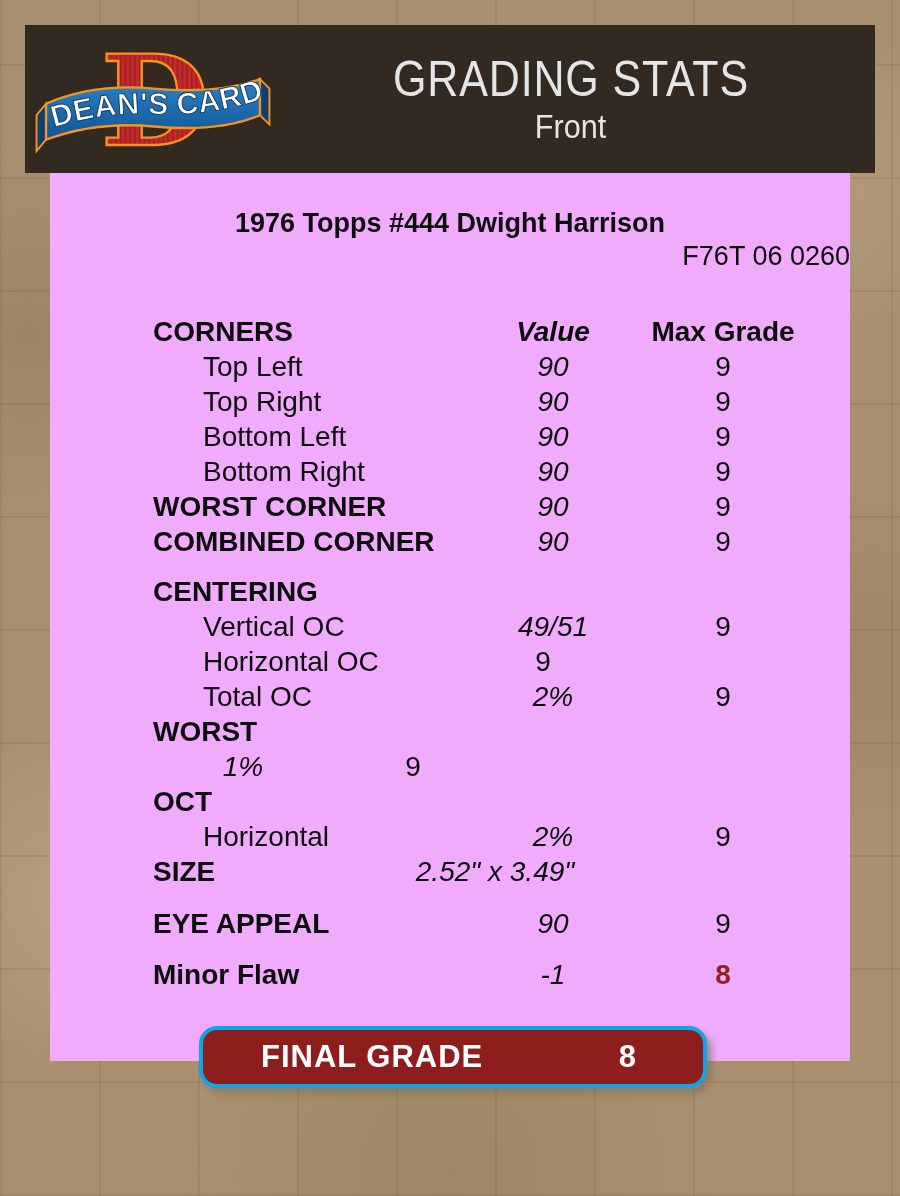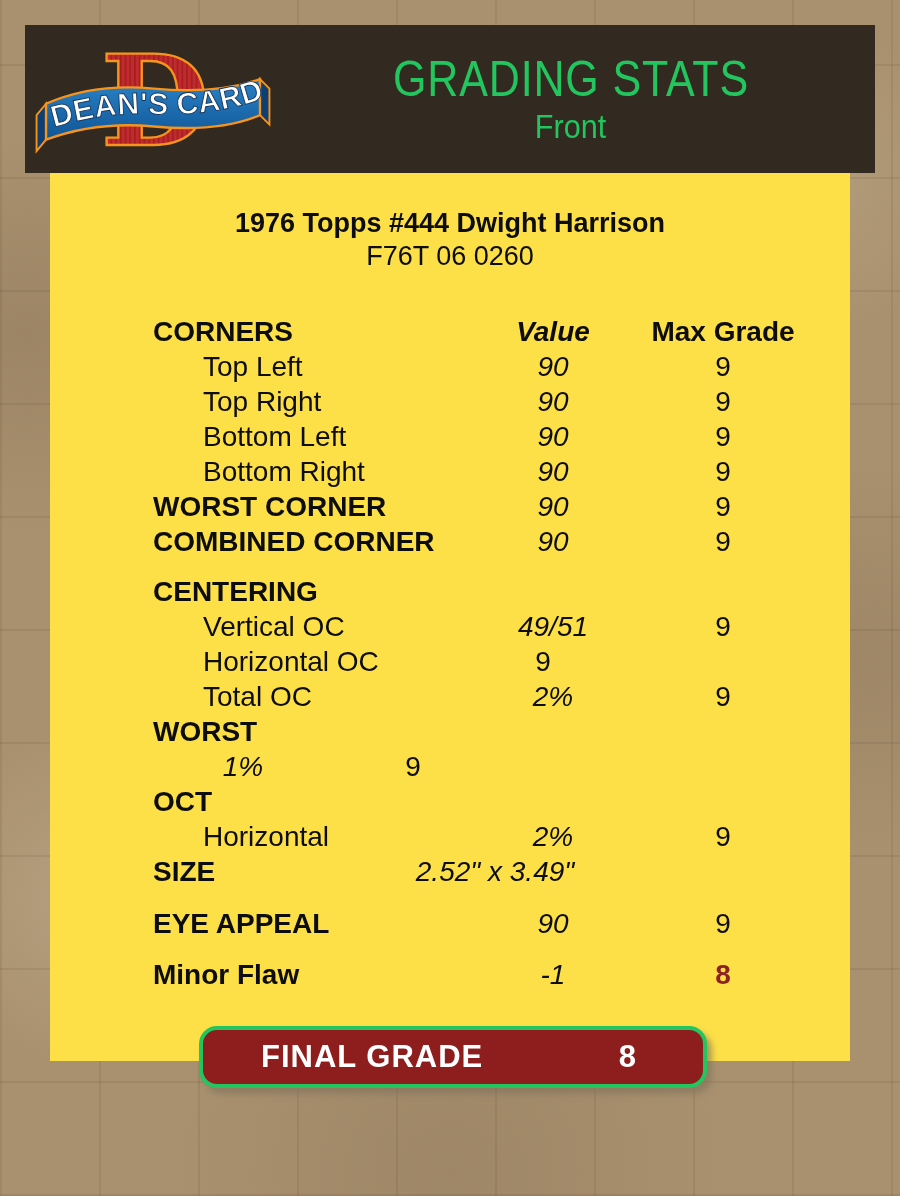--- a/index.html
+++ b/index.html
@@ -19,51 +19,51 @@
       radial-gradient(circle at 50% 98%, rgba(60,42,25,0.10), rgba(0,0,0,0) 22%),
       radial-gradient(circle at 10% 75%, rgba(240,225,195,0.18), rgba(0,0,0,0) 14%),
       radial-gradient(circle at 90% 15%, rgba(240,225,195,0.14), rgba(0,0,0,0) 12%);
   }
 
   .header-bar{
     position:absolute;left:25px;top:25px;width:850px;height:148px;
     background:#322a20;display:flex;align-items:center;z-index:2;
   }
   .logo-wrap{width:255px;height:148px;flex:0 0 auto;display:flex;align-items:center;justify-content:center;}
-  .header-titles{flex:1;text-align:center;color:#22c55e;padding-right:14px;}
+  .header-titles{flex:1;text-align:center;color:#e5e5e5;padding-right:14px;}
   .header-main{
     font-size:50px;letter-spacing:1px;line-height:54px;
     display:inline-block;transform:scaleX(0.86);transform-origin:center;
     white-space:nowrap;
   }
   .header-sub{font-size:34px;line-height:40px;display:block;transform:scaleX(0.9);transform-origin:center;}
 
   .panel{
     position:absolute;left:50px;top:173px;width:800px;height:888px;
-    background:#fde047;z-index:1;color:#0d0d0d;
+    background:#f0abfc;z-index:1;color:#0d0d0d;
   }
   .card-title{margin-top:34px;text-align:center;font-size:27px;font-weight:bold;line-height:32px;}
-  .card-code{text-align:center;font-size:27px;line-height:34px;}
+  .card-code{text-align:right;font-size:27px;line-height:34px;}
 
   .stats-table{margin:41px 0 0 103px;width:650px;font-size:28px;}
   .trow{height:35px;display:flex;align-items:center;}
   .c-label{width:310px;flex:0 0 auto;white-space:nowrap;}
   .c-val{width:180px;flex:0 0 auto;text-align:center;white-space:nowrap;font-style:italic;}
   .c-max{width:160px;flex:0 0 auto;text-align:center;white-space:nowrap;}
   .bold{font-weight:bold;}
   .sub .c-label{padding-left:50px;box-sizing:border-box;}
   .gap-15{margin-top:15px;}
   .gap-17{margin-top:17px;}
   .gap-16{margin-top:16px;}
   .val-shift{transform:translateX(-58px);}
   .max-red{color:#8e2222;font-weight:bold;}
 
   .final-grade-btn{
     margin:34px 0 0 149px;width:508px;height:62px;box-sizing:border-box;
-    background:#8e1e1e;border:4px solid #22c55e;border-radius:18px;
+    background:#8e1e1e;border:4px solid #0ea5e9;border-radius:18px;
     box-shadow:5px 6px 6px rgba(130,115,92,0.65);
     display:flex;align-items:center;justify-content:space-between;
     padding:0 66px 0 58px;color:#ffffff;font-weight:bold;font-size:31px;
     letter-spacing:1px;cursor:pointer;
   }
 </style>
 </head>
 <body>
 
 <div class="header-bar">

